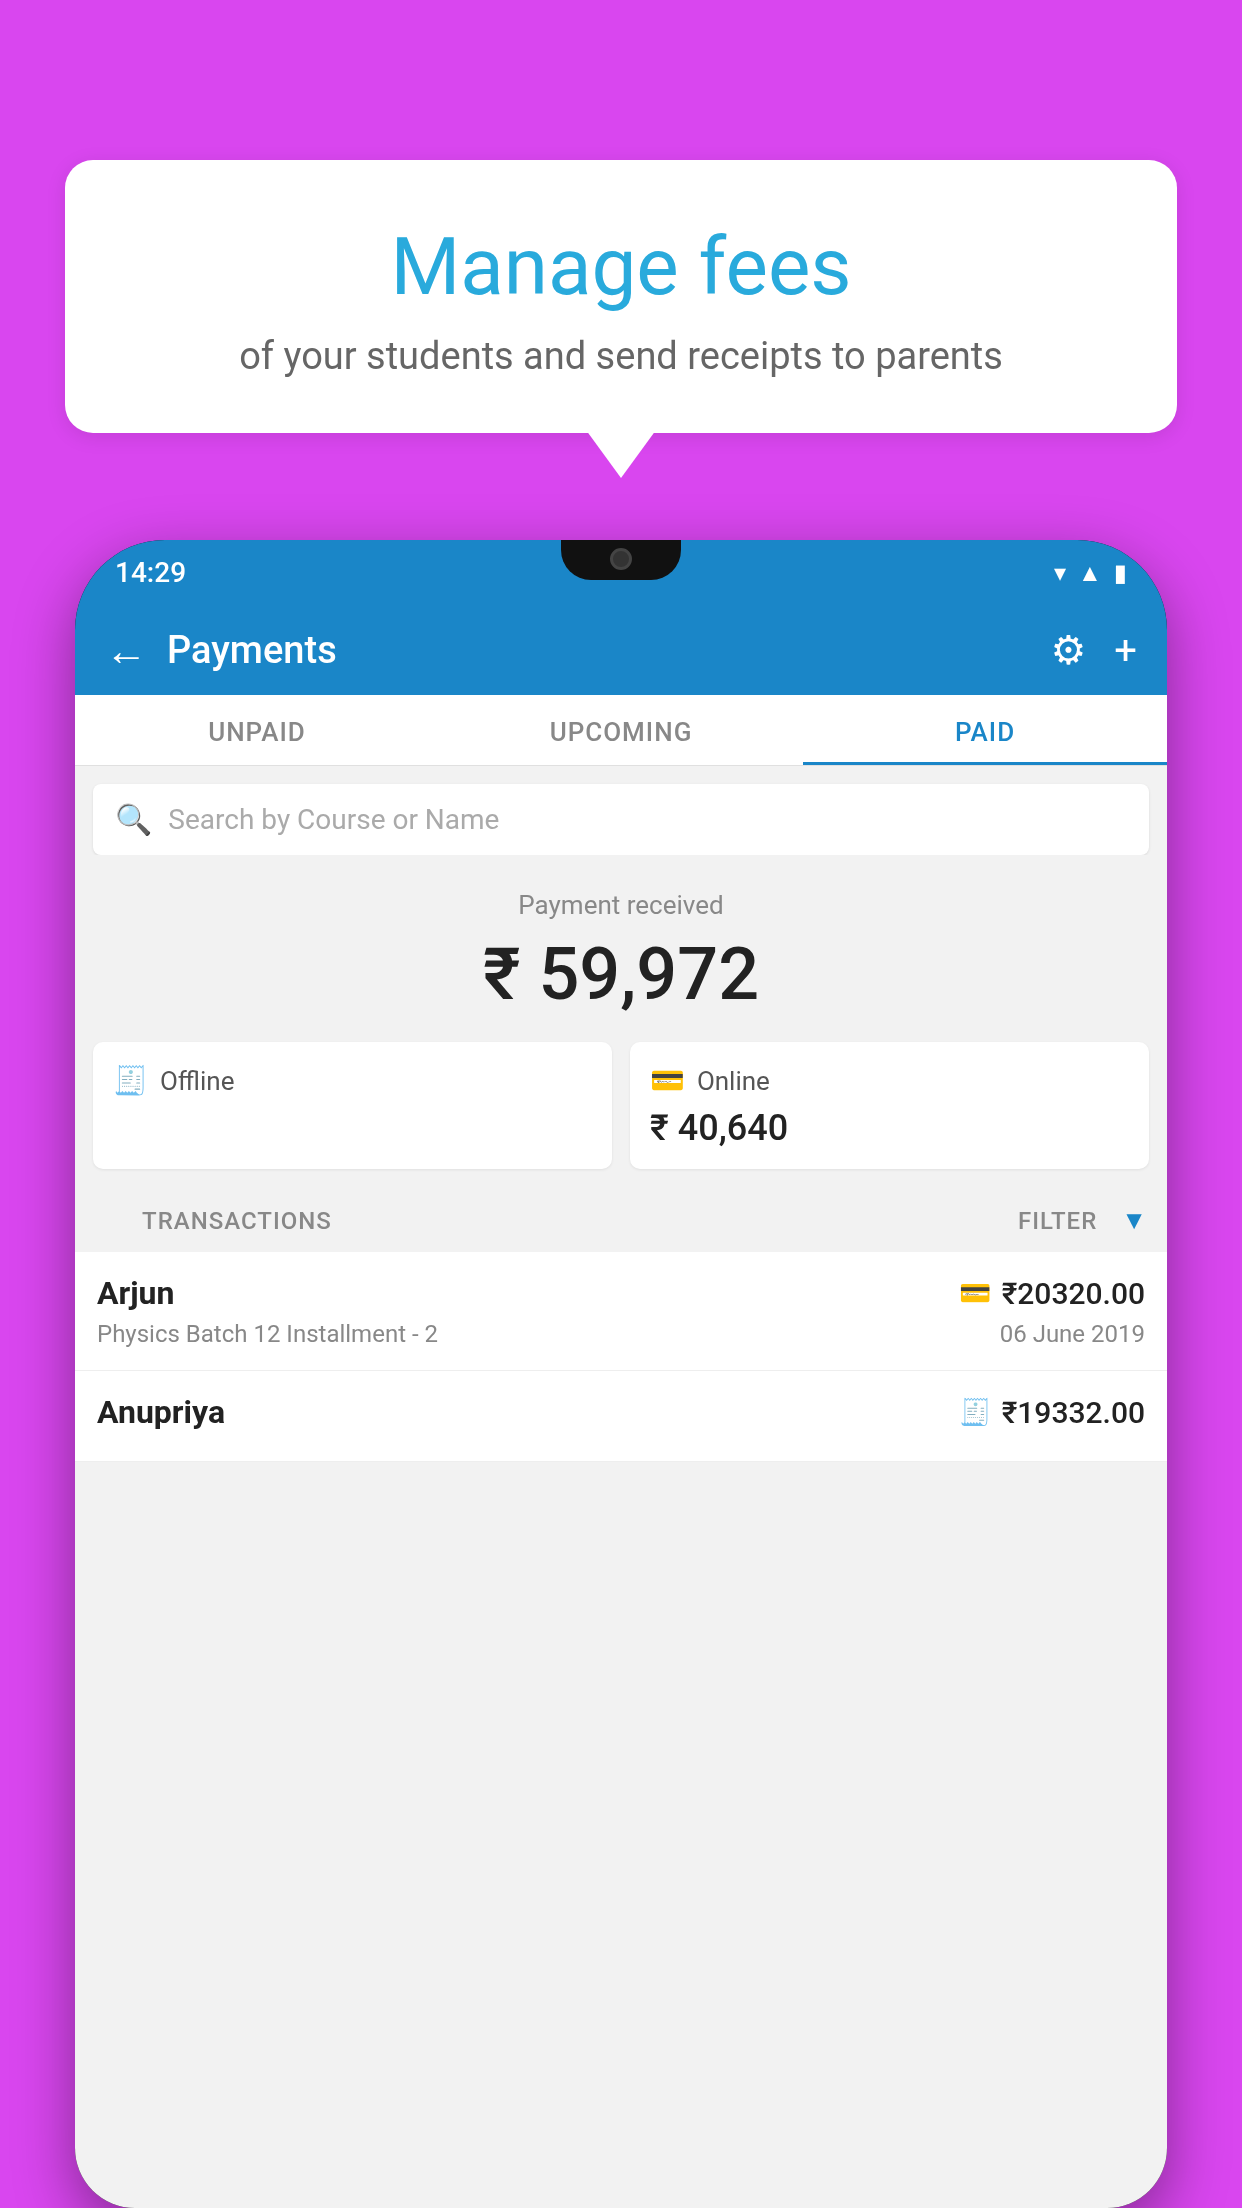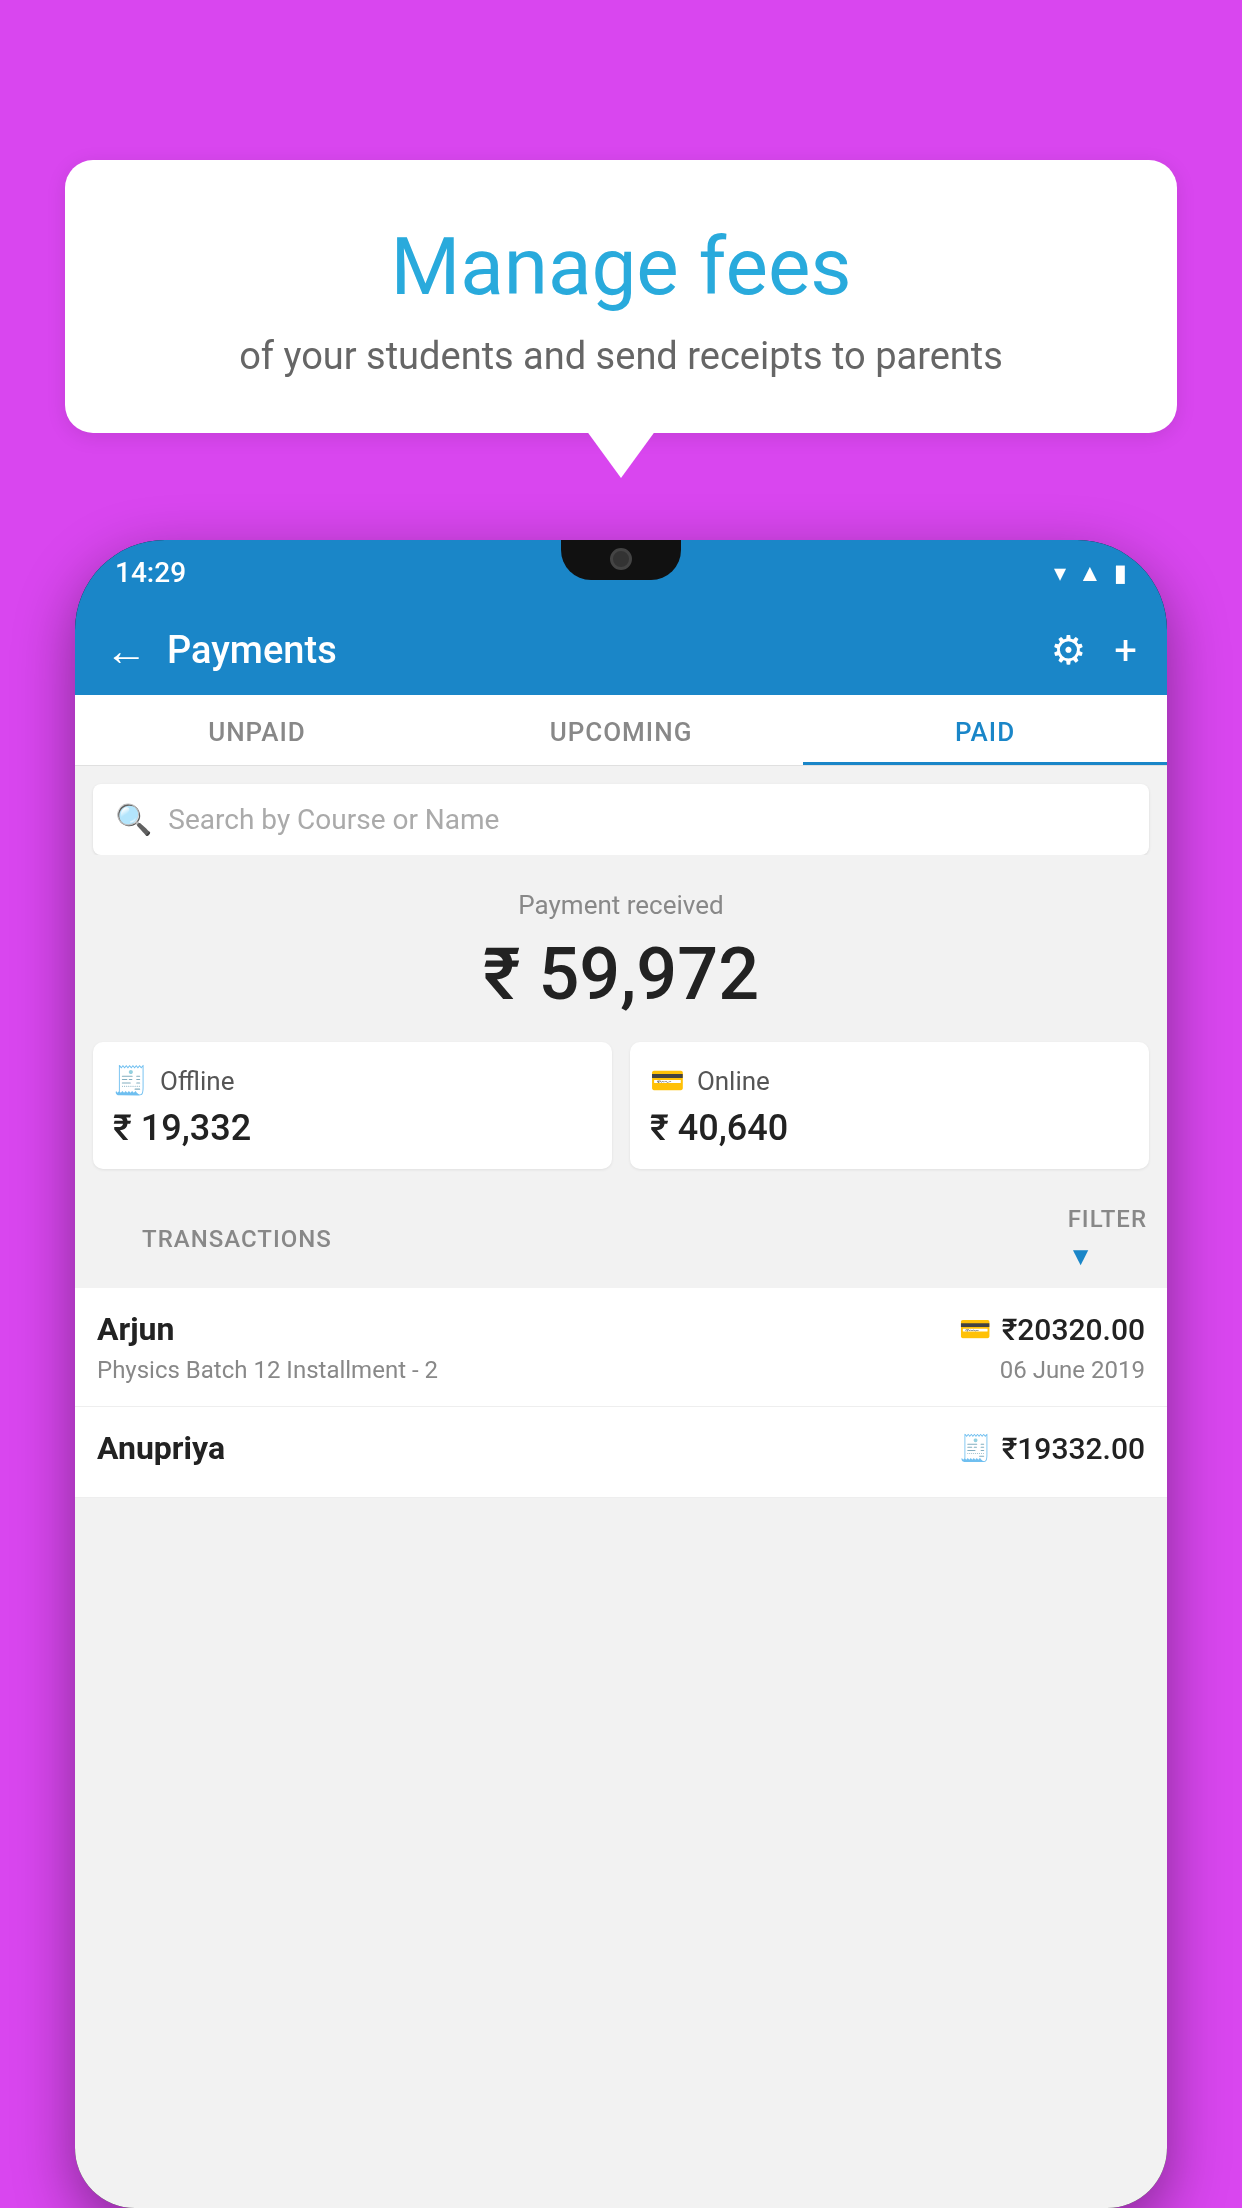--- a/index.html
+++ b/index.html
@@ -261,23 +261,23 @@
       margin-left: 47px;
     }
     .transactions-label {
       color: #888;
       font-size: 24px;
       font-weight: 500;
       letter-spacing: 1px;
     }
     .filter-btn {
       display: flex;
-      gap: 8px;
+      align-items: center;
+      gap: 24px;
       cursor: pointer;
-      flex-direction: column;
     }
     .filter-label {
       color: #888;
       font-size: 24px;
       font-weight: 500;
       letter-spacing: 1px;
     }
     .filter-icon {
       color: #1a86c8;
       font-size: 26px;
@@ -386,21 +386,20 @@
         <div class="payment-label">Payment received</div>
         <div class="payment-amount">₹ 59,972</div>
       </div>
 
       <div class="payment-cards">
         <div class="payment-card">
           <div class="card-header">
             <span class="card-icon">🧾</span>
             <span class="card-label">Offline</span>
           </div>
-          <div class="card-amount">₹ 19,332</div>
         </div>
         <div class="payment-card">
           <div class="card-header">
             <span class="card-icon">💳</span>
             <span class="card-label">Online</span>
           </div>
           <div class="card-amount">₹ 40,640</div>
         </div>
       </div>
 

